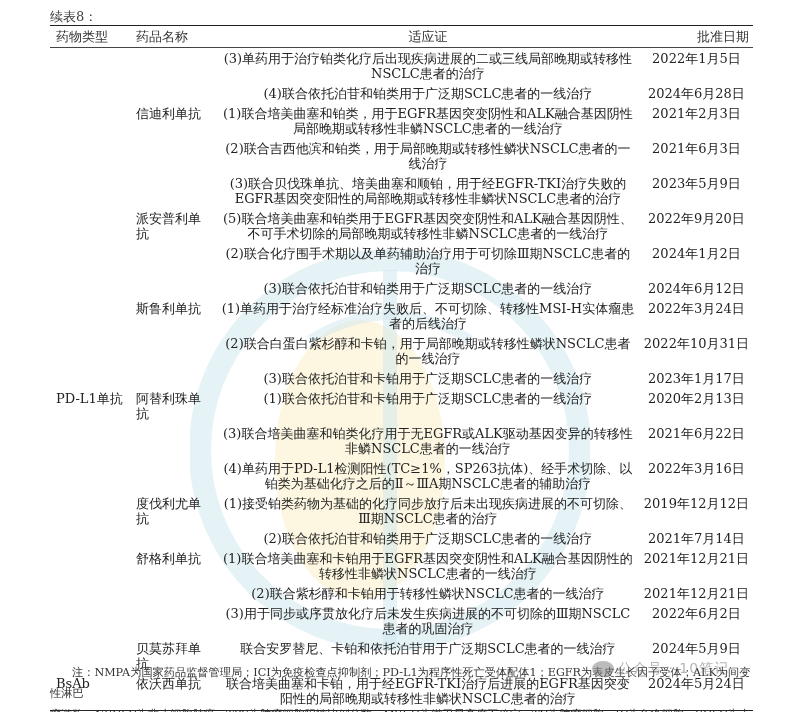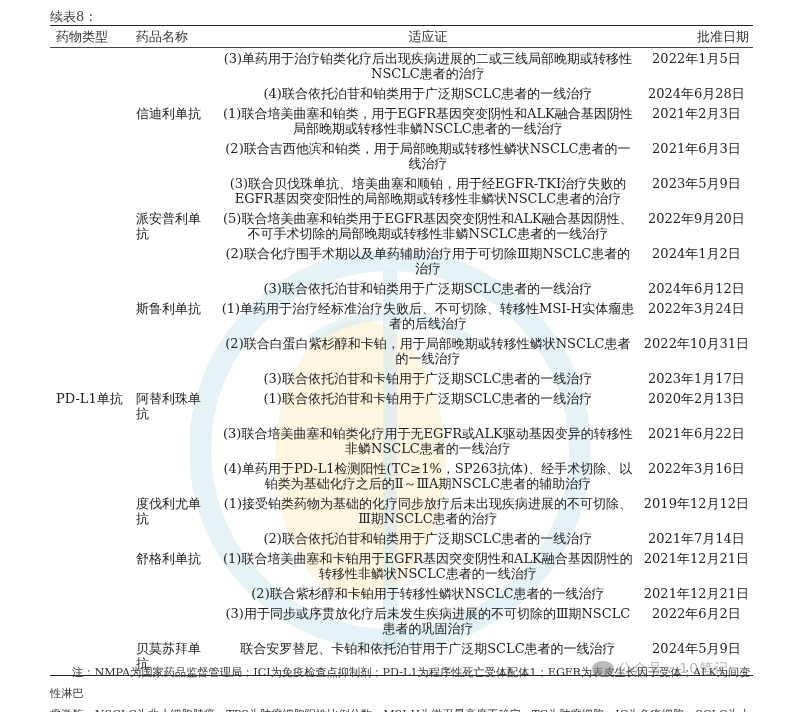--- a/index.html
+++ b/index.html
@@ -185,20 +185,26 @@
           <td class="col-drug"></td>
           <td class="col-ind">(3)用于同步或序贯放化疗后未发生疾病进展的不可切除的Ⅲ期NSCLC患者的巩固治疗</td>
           <td class="col-date">2022年6月2日</td>
         </tr>
         <tr>
           <td class="col-type"></td>
           <td class="col-drug">贝莫苏拜单抗</td>
           <td class="col-ind">联合安罗替尼、卡铂和依托泊苷用于广泛期SCLC患者的一线治疗</td>
           <td class="col-date">2024年5月9日</td>
         </tr>
+        <tr>
+          <td class="col-type">BsAb</td>
+          <td class="col-drug">依沃西单抗</td>
+          <td class="col-ind">联合培美曲塞和卡铂，用于经EGFR-TKI治疗后进展的EGFR基因突变阳性的局部晚期或转移性非鳞状NSCLC患者的治疗</td>
+          <td class="col-date">2024年5月24日</td>
+        </tr>
       </tbody>
   </table>
 </div>
 
 <div class="note">
   <p class="first">注：NMPA为国家药品监督管理局；ICI为免疫检查点抑制剂；PD-L1为程序性死亡受体配体1；EGFR为表皮生长因子受体；ALK为间变性淋巴</p>
   <p>瘤激酶；NSCLC为非小细胞肺癌；TPS为肿瘤细胞阳性比例分数；MSI-H为微卫星高度不稳定；TC为肿瘤细胞；IC为免疫细胞；SCLC为小细胞肺癌</p>
 </div>
 
 <div class="wm-text">

